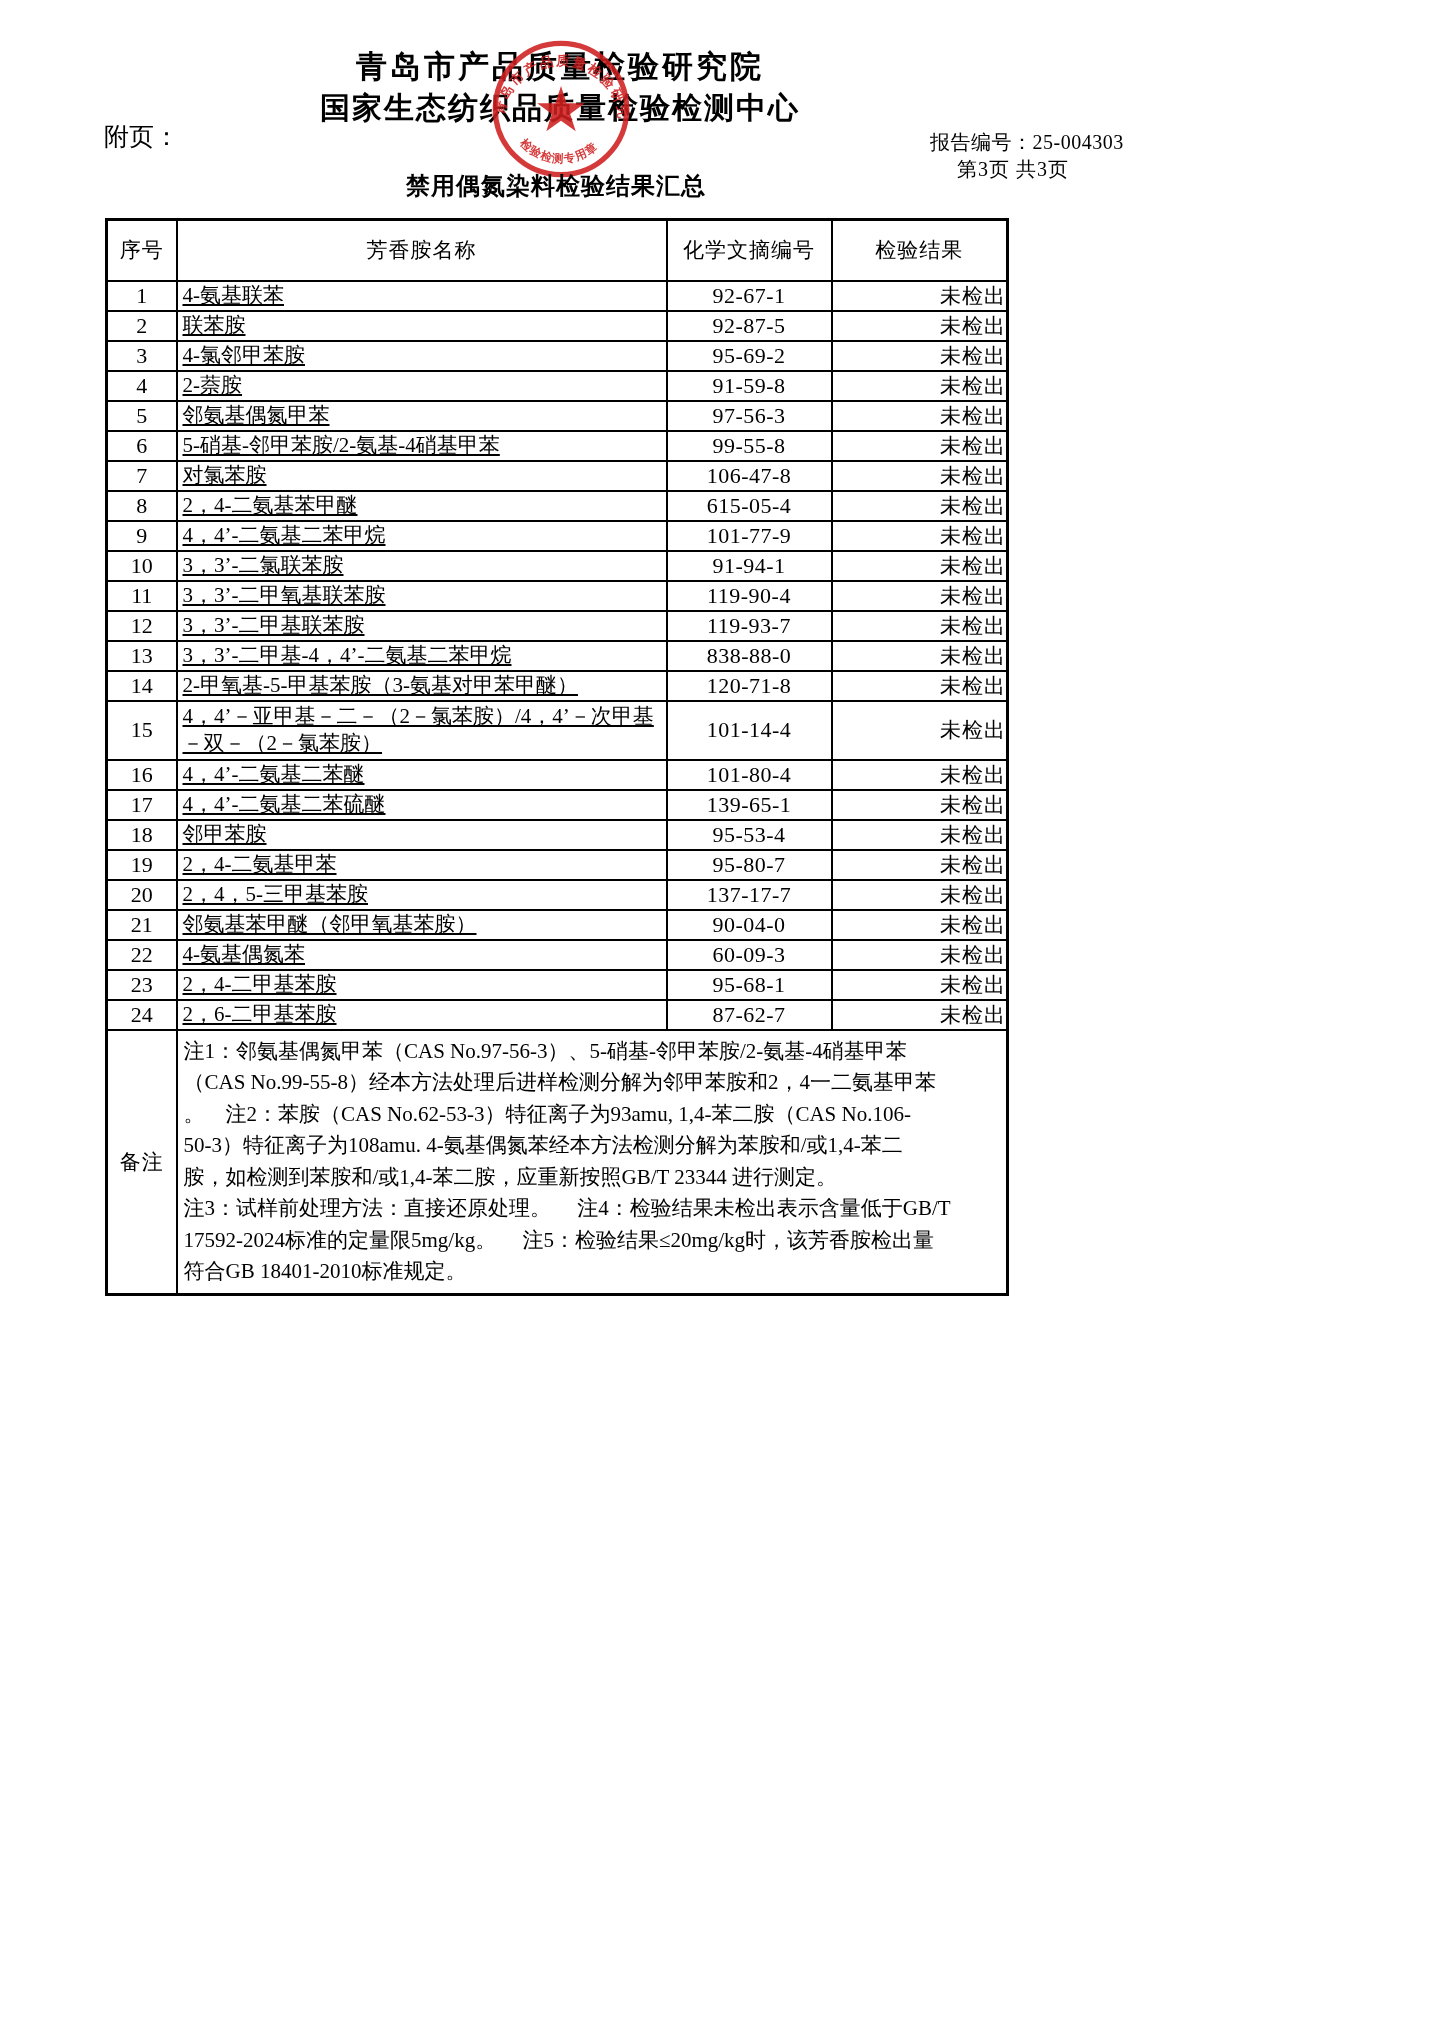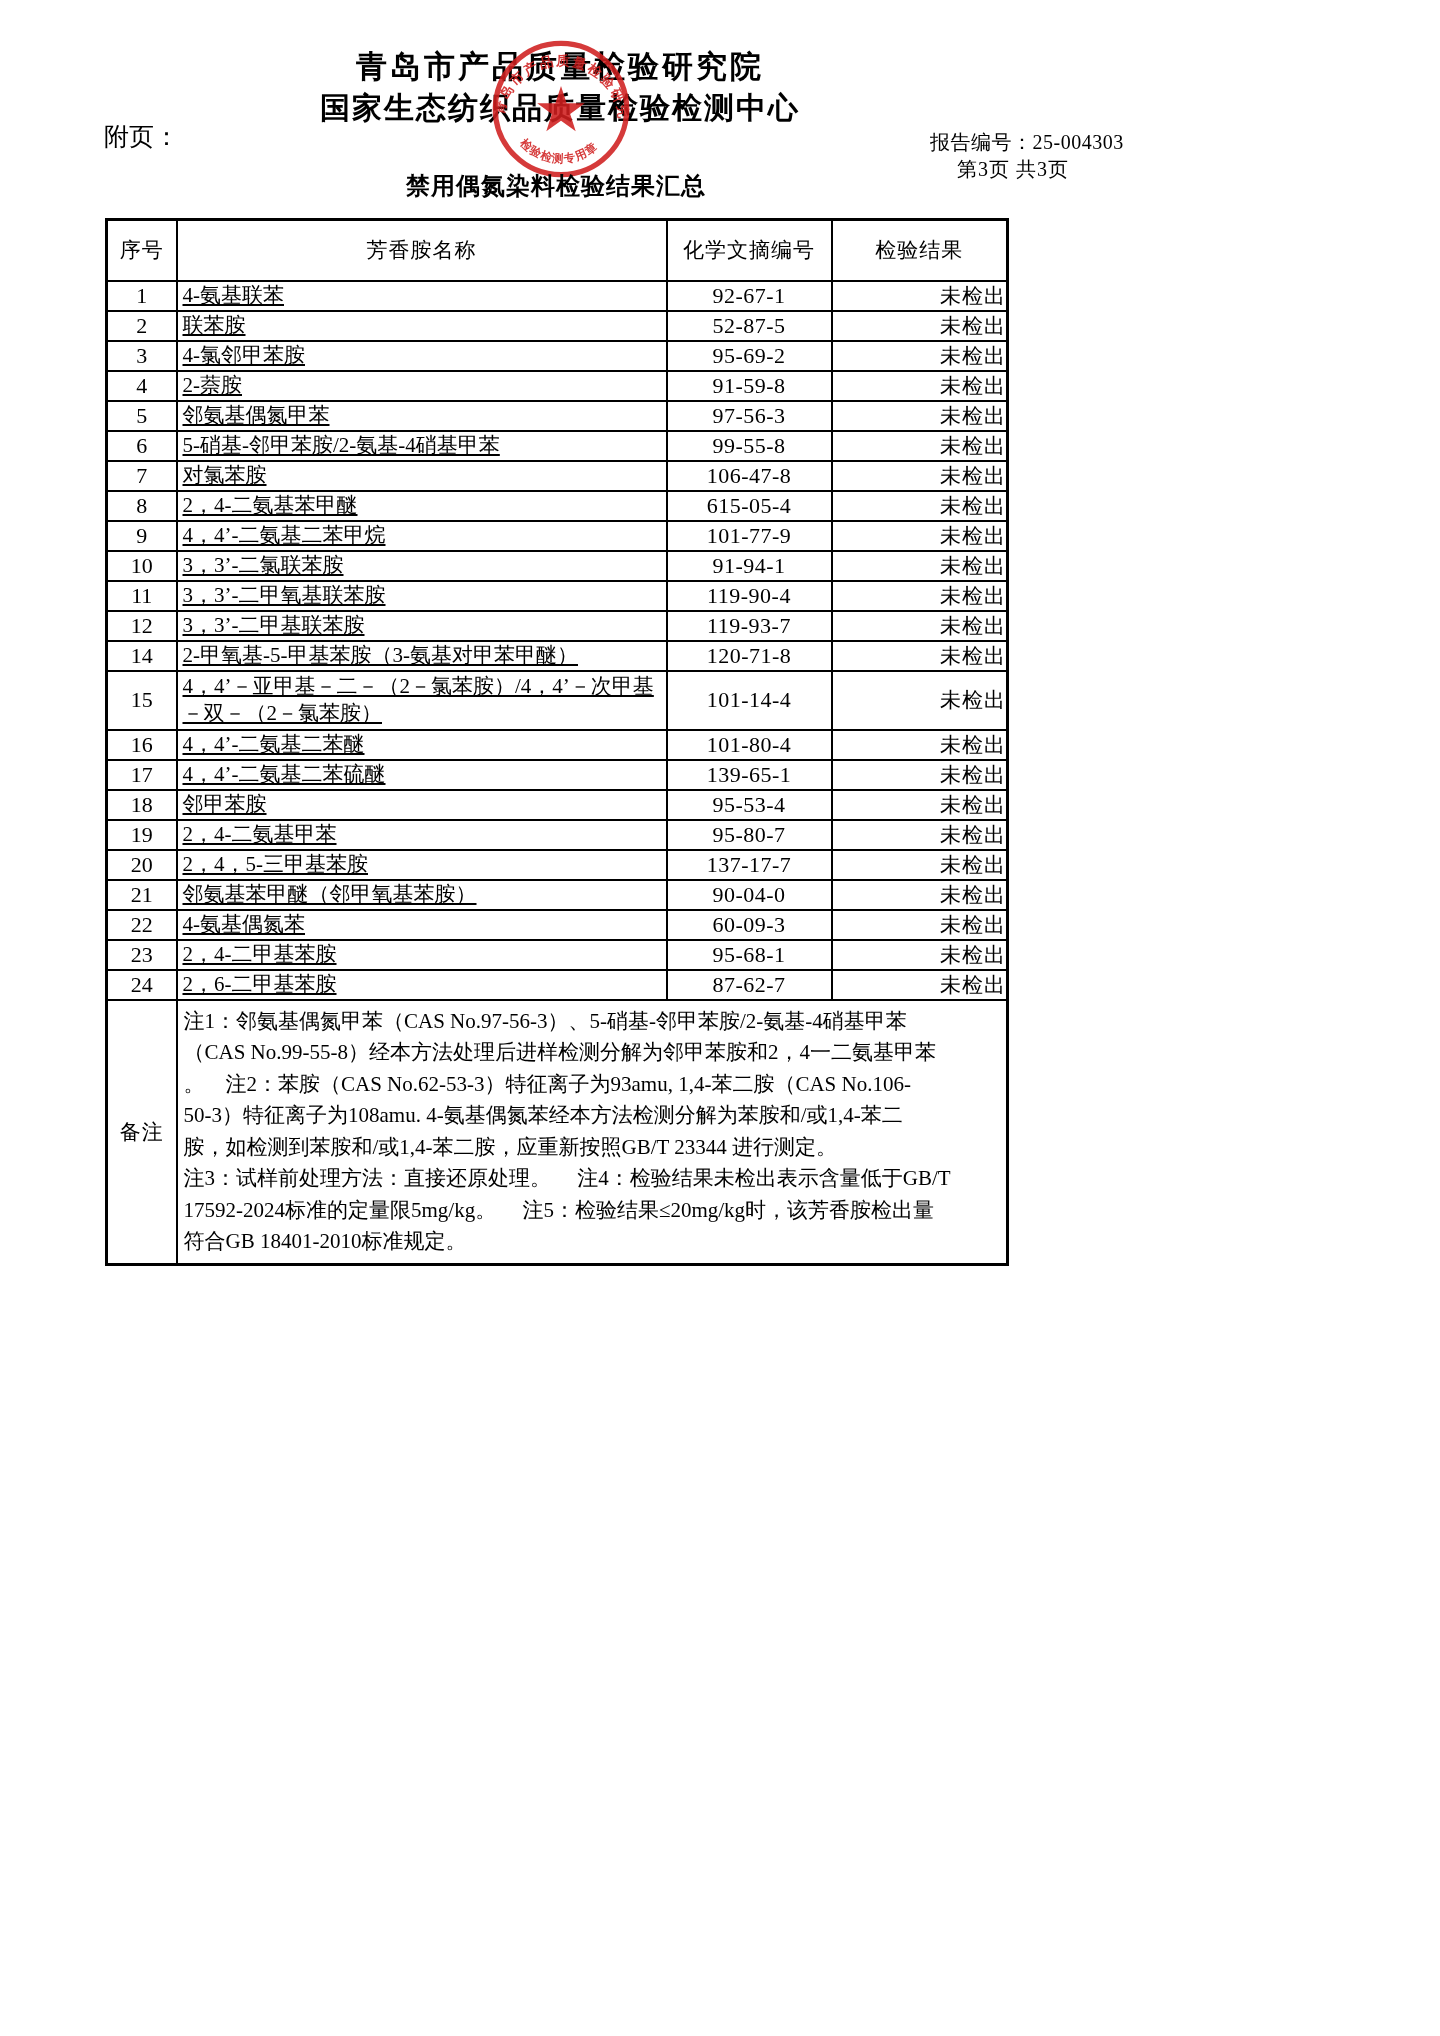--- a/index.html
+++ b/index.html
@@ -82,21 +82,21 @@
     <tbody>
       <tr class="row">
           <td class="c-no">1</td>
           <td class="c-name">4-氨基联苯</td>
           <td class="c-cas">92-67-1</td>
           <td class="c-res">未检出</td>
         </tr>
       <tr class="row">
           <td class="c-no">2</td>
           <td class="c-name">联苯胺</td>
-          <td class="c-cas">52-87-5</td>
+          <td class="c-cas">92-87-5</td>
           <td class="c-res">未检出</td>
         </tr>
       <tr class="row">
           <td class="c-no">3</td>
           <td class="c-name">4-氯邻甲苯胺</td>
           <td class="c-cas">95-69-2</td>
           <td class="c-res">未检出</td>
         </tr>
       <tr class="row">
           <td class="c-no">4</td>
@@ -143,20 +143,26 @@
       <tr class="row">
           <td class="c-no">11</td>
           <td class="c-name">3，3’-二甲氧基联苯胺</td>
           <td class="c-cas">119-90-4</td>
           <td class="c-res">未检出</td>
         </tr>
       <tr class="row">
           <td class="c-no">12</td>
           <td class="c-name">3，3’-二甲基联苯胺</td>
           <td class="c-cas">119-93-7</td>
+          <td class="c-res">未检出</td>
+        </tr>
+      <tr class="row">
+          <td class="c-no">13</td>
+          <td class="c-name">3，3’-二甲基-4，4’-二氨基二苯甲烷</td>
+          <td class="c-cas">838-88-0</td>
           <td class="c-res">未检出</td>
         </tr>
       <tr class="row">
           <td class="c-no">14</td>
           <td class="c-name">2-甲氧基-5-甲基苯胺（3-氨基对甲苯甲醚）</td>
           <td class="c-cas">120-71-8</td>
           <td class="c-res">未检出</td>
         </tr>
       <tr class="row-tall">
           <td class="c-no">15</td>

